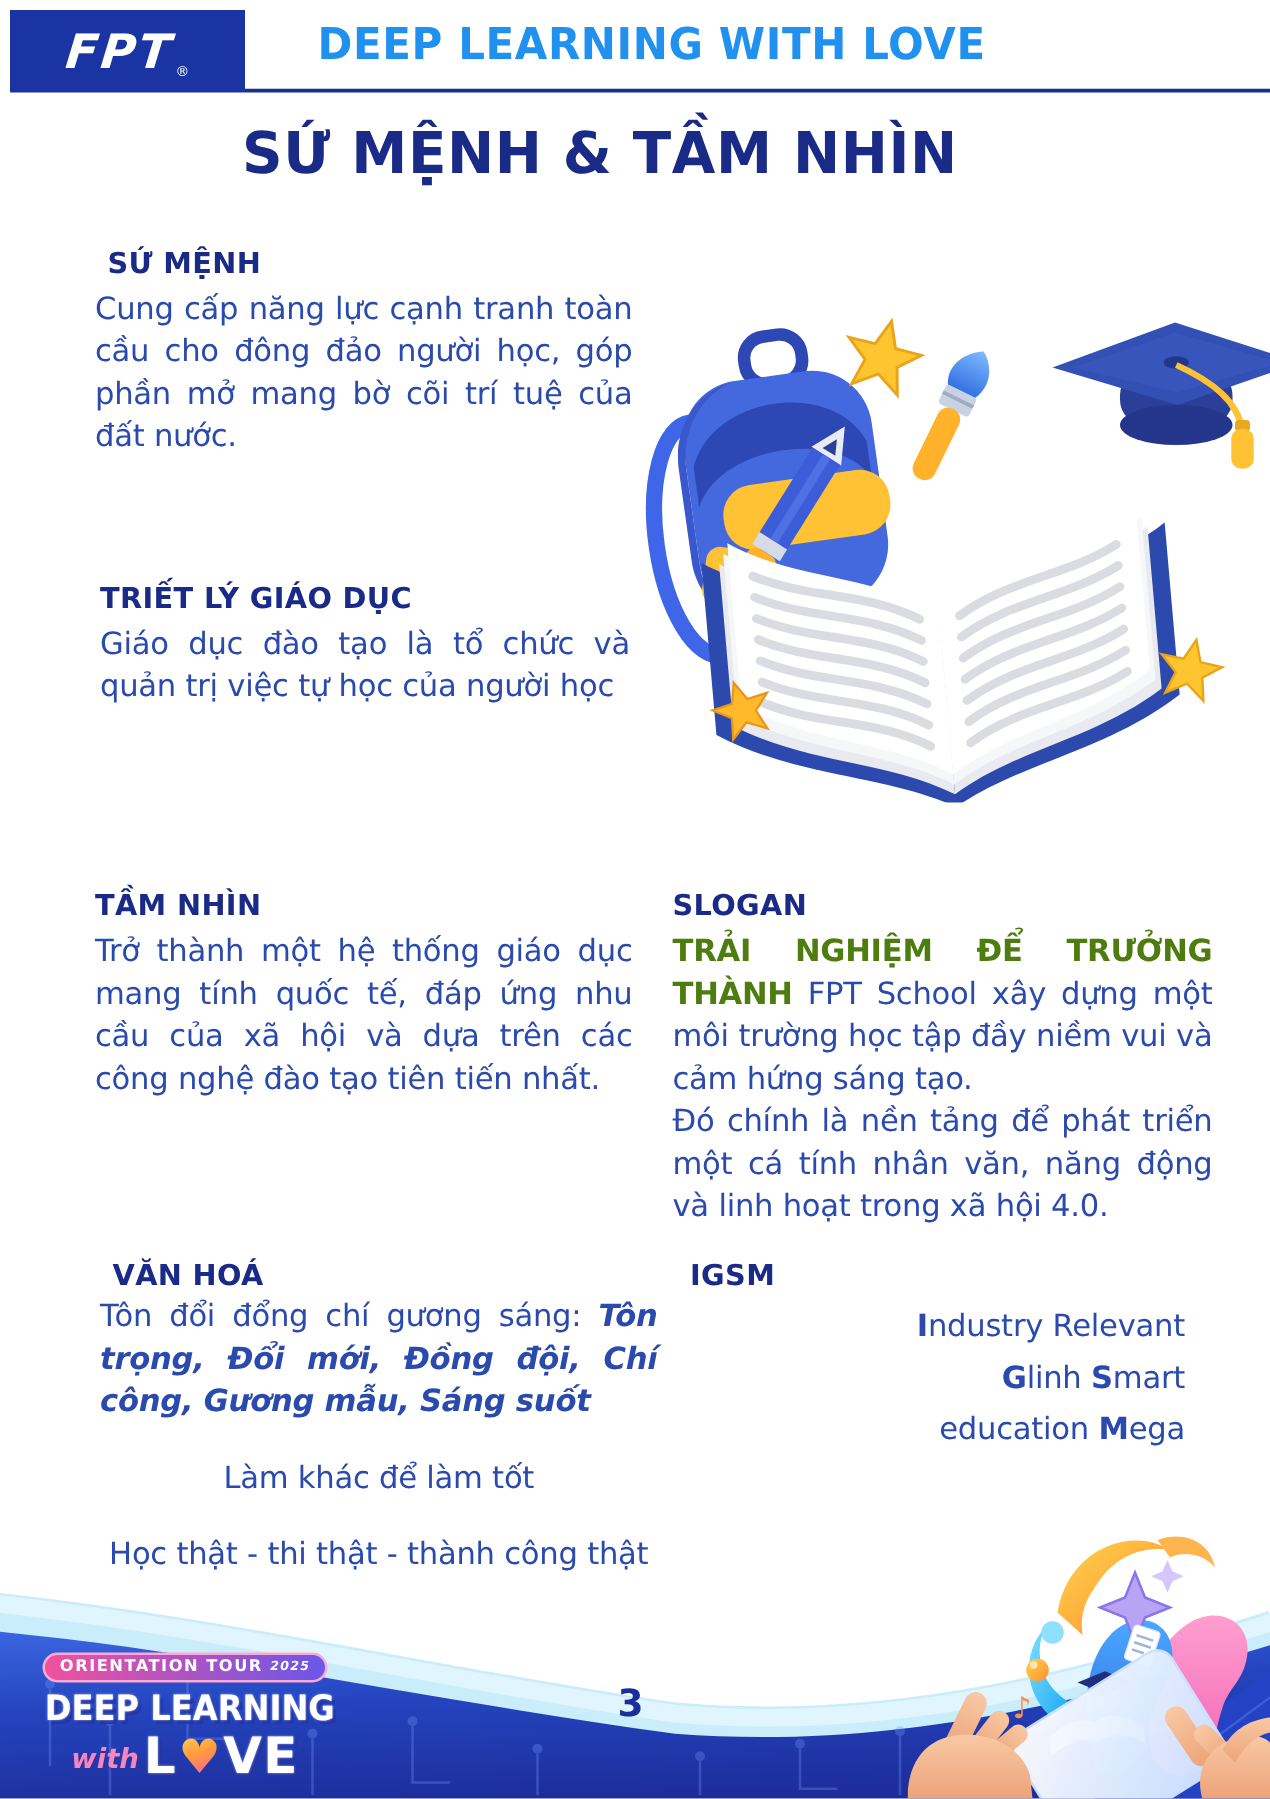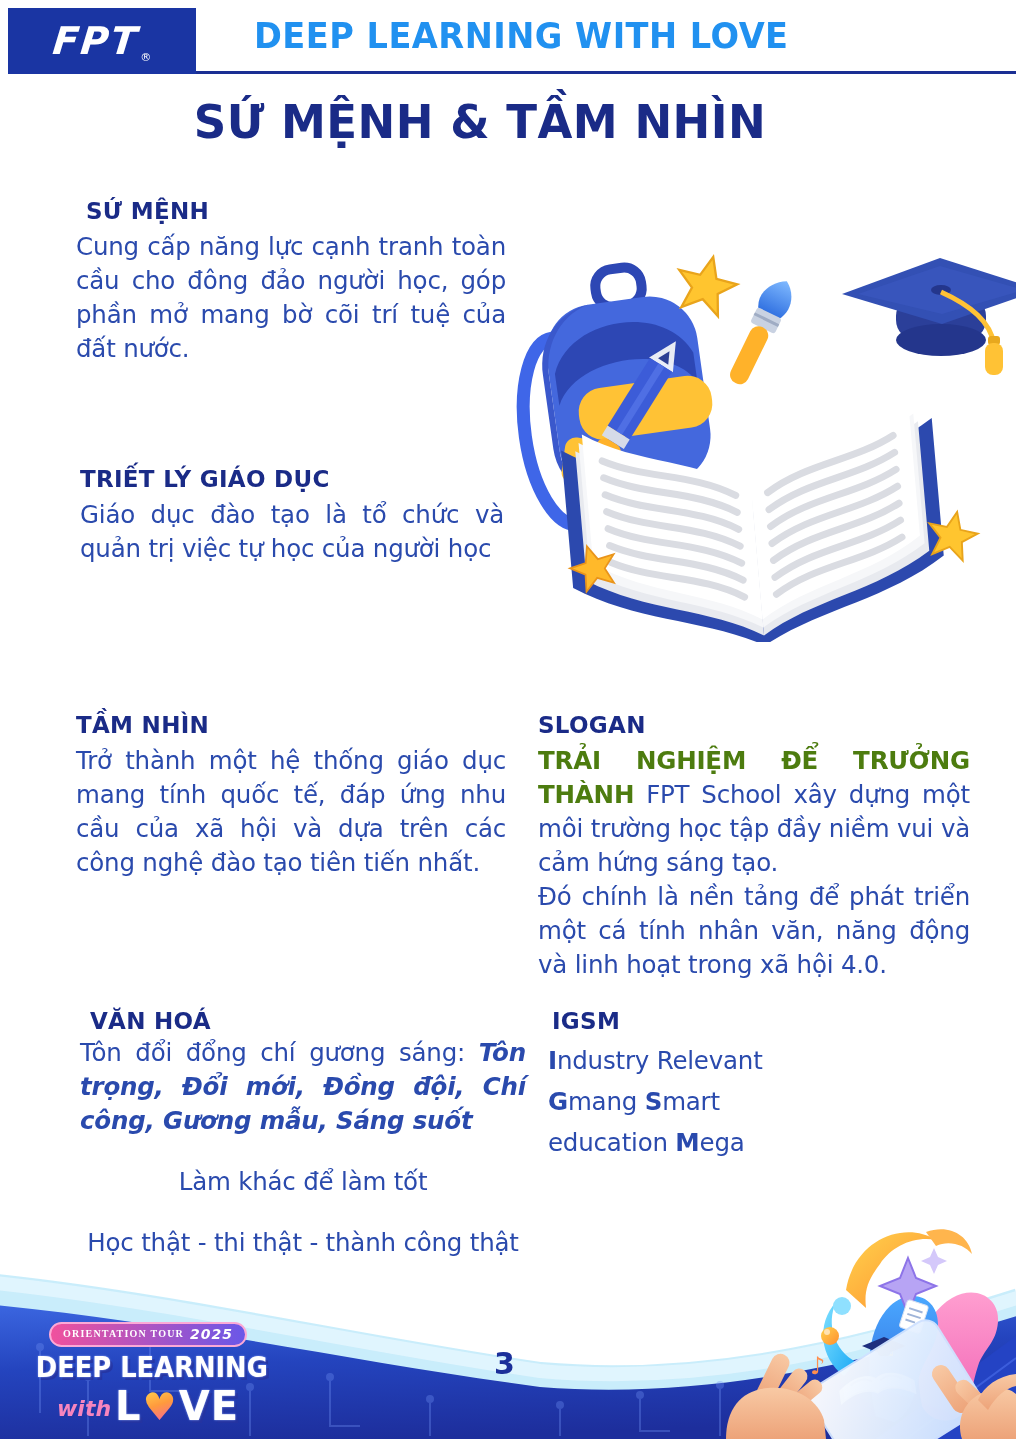--- a/index.html
+++ b/index.html
@@ -51,36 +51,36 @@
   #philosophy{left:80px;top:466px;width:424px;}
   #vision{left:76px;top:712px;width:430px;}
   #slogan{left:538px;top:712px;width:432px;}
   #slogan .lead-bold{font-weight:800;color:#4d7c0f;}
   #culture{left:80px;top:1008px;width:446px;}
   #culture h2{padding-left:10px;margin-bottom:2px;}
   #culture .values{font-weight:800;font-style:italic;}
   #culture .extra{margin-top:27px;text-align:center;}
   #igsm{left:548px;top:1008px;width:400px;}
   #igsm h2{padding-left:4px;}
-  #igsm p{text-align:left;line-height:41px;}
+  #igsm p{text-align:right;line-height:41px;}
   #igsm b{font-weight:800;}
   
   .footer-art{position:absolute;left:0;bottom:0;width:1016px;height:208px;}
   .hands-art{position:absolute;right:0;bottom:0;width:290px;height:215px;}
   .edu-art{position:absolute;left:500px;top:230px;width:516px;height:412px;}
   .footer-logo{
     position:absolute;left:26px;top:1322px;width:244px;text-align:center;line-height:1;
   }
   .badge{
     display:inline-flex;align-items:center;gap:6px;
     background:linear-gradient(90deg,#F0519D,#6A57E8);
     border:2px solid #FCA9D6;border-radius:999px;padding:3px 12px 4px 12px;margin-bottom:7px;
   }
-  .badge-label{color:#fff;font-size:10px;font-weight:700;letter-spacing:1.2px;font-family:Liberation Serif, serif;}
-  .badge-year{color:#fff;font-size:14px;font-weight:800;font-style:italic;letter-spacing:1px;}
+  .badge-label{color:#fff;font-size:13px;font-weight:700;letter-spacing:1.2px;}
+  .badge-year{color:#fff;font-size:10px;font-weight:800;font-style:italic;letter-spacing:1px;}
   .logo-deep{
     color:#fff;font-weight:800;font-size:28px;letter-spacing:0px;white-space:nowrap;
     text-shadow:0 0 2px #9DB4FF, 3px 3px 0 rgba(38,52,160,.85);
     transform:scaleX(.92);transform-origin:center;
   }
   .logo-love-row{display:flex;align-items:flex-end;justify-content:center;margin-top:4px;}
   .logo-with{
     color:#F785BE;font-style:italic;font-weight:800;font-size:22px;margin:0 4px 6px 0;
     text-shadow:1px 2px 0 rgba(38,52,160,.6);
   }
@@ -137,21 +137,21 @@
   <section class="section" id="culture">
     <h2>VĂN HOÁ</h2>
     <p><span>Tôn đổi đổng chí gương sáng: </span><span class="values">Tôn trọng, Đổi mới, Đồng đội, Chí công, Gương mẫu, Sáng suốt</span></p>
     <p class="extra">Làm khác để làm tốt</p>
     <p class="extra">Học thật - thi thật - thành công thật</p>
   </section>
 
   <section class="section" id="igsm">
     <h2>IGSM</h2>
     <p><b>I</b><span>ndustry Relevant</span><br>
-       <b>G</b><span>mang </span><b>S</b><span>mart</span><br>
+       <b>G</b><span>linh </span><b>S</b><span>mart</span><br>
        <span>education </span><b>M</b><span>ega</span></p>
   </section>
 
   <svg class="edu-art" viewBox="0 0 516 412" aria-hidden="true">
     <defs>
       <path id="star5" d="M0,-26 L7.3,-8.2 L26,-8 L11.5,4.2 L16.4,23 L0,11.8 L-16.4,23 L-11.5,4.2 L-26,-8 L-7.3,-8.2 Z"></path>
       <linearGradient id="gBrush" x1="0" y1="0" x2="0" y2="1">
         <stop offset="0" stop-color="#7FB9FF"></stop>
           <stop offset="1" stop-color="#2F6FE0"></stop>
       </linearGradient>

